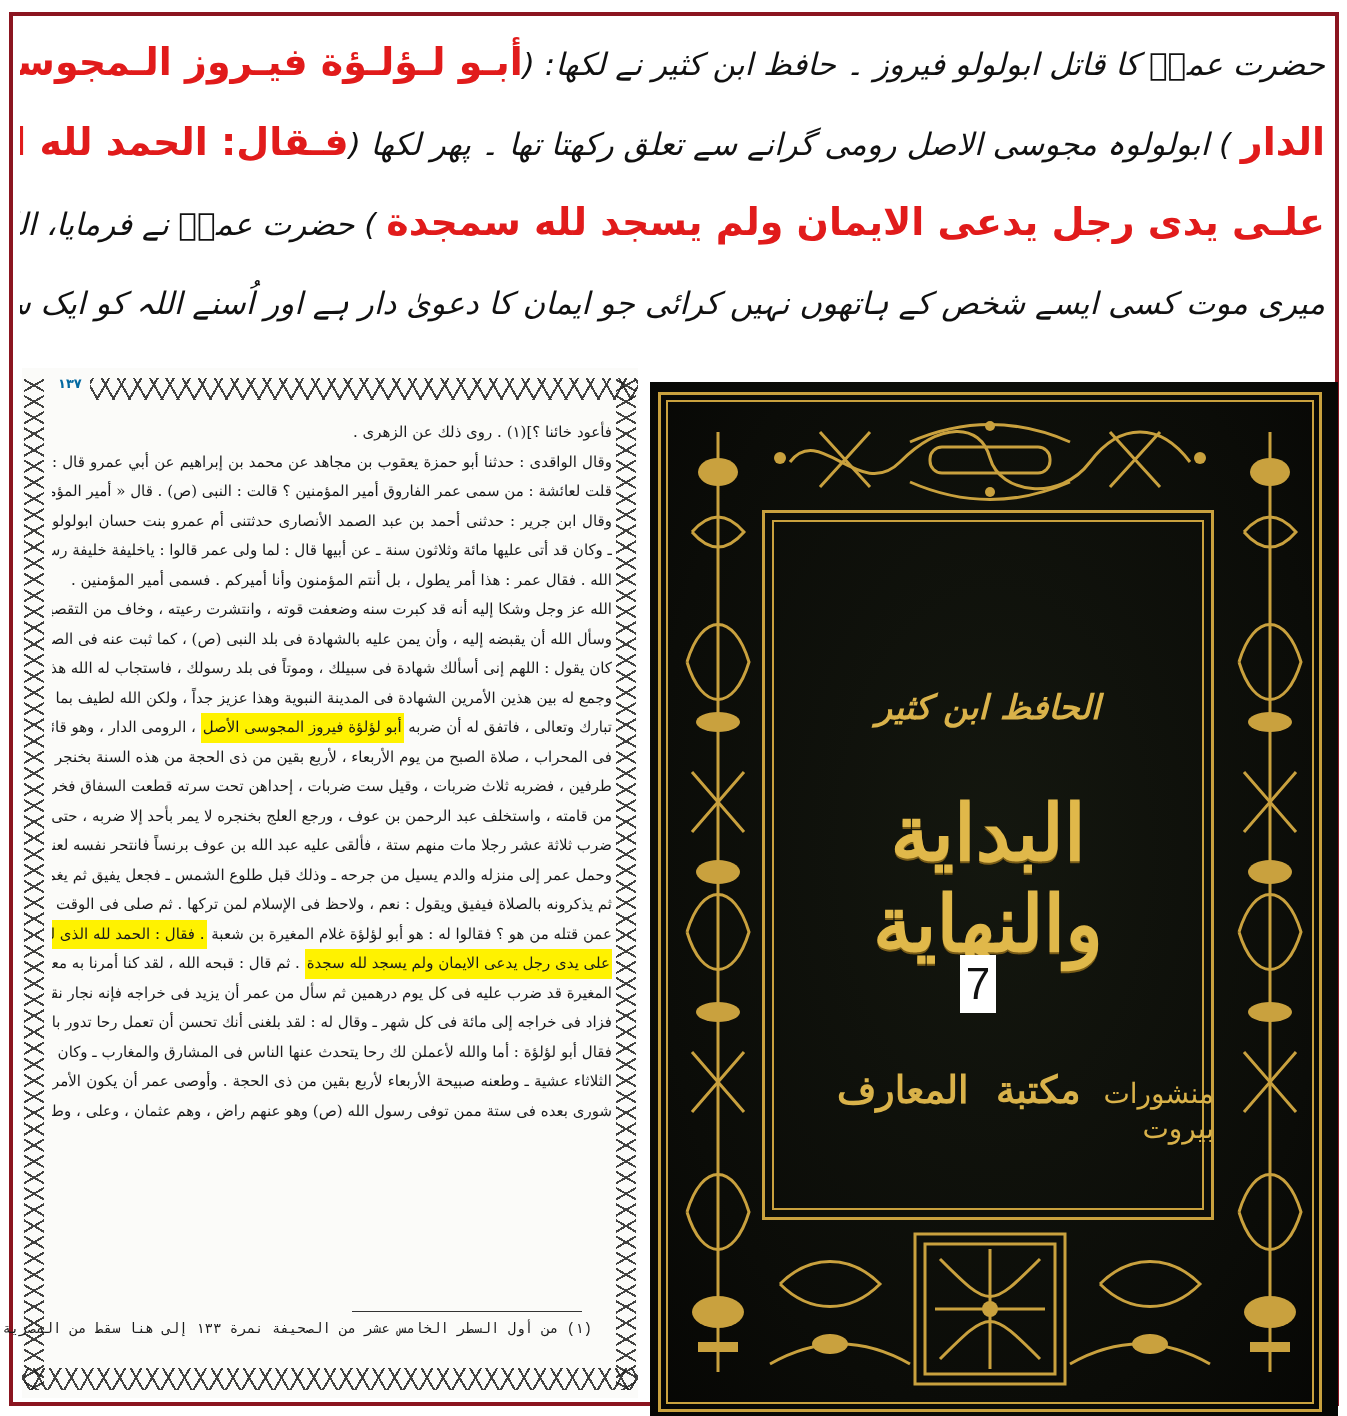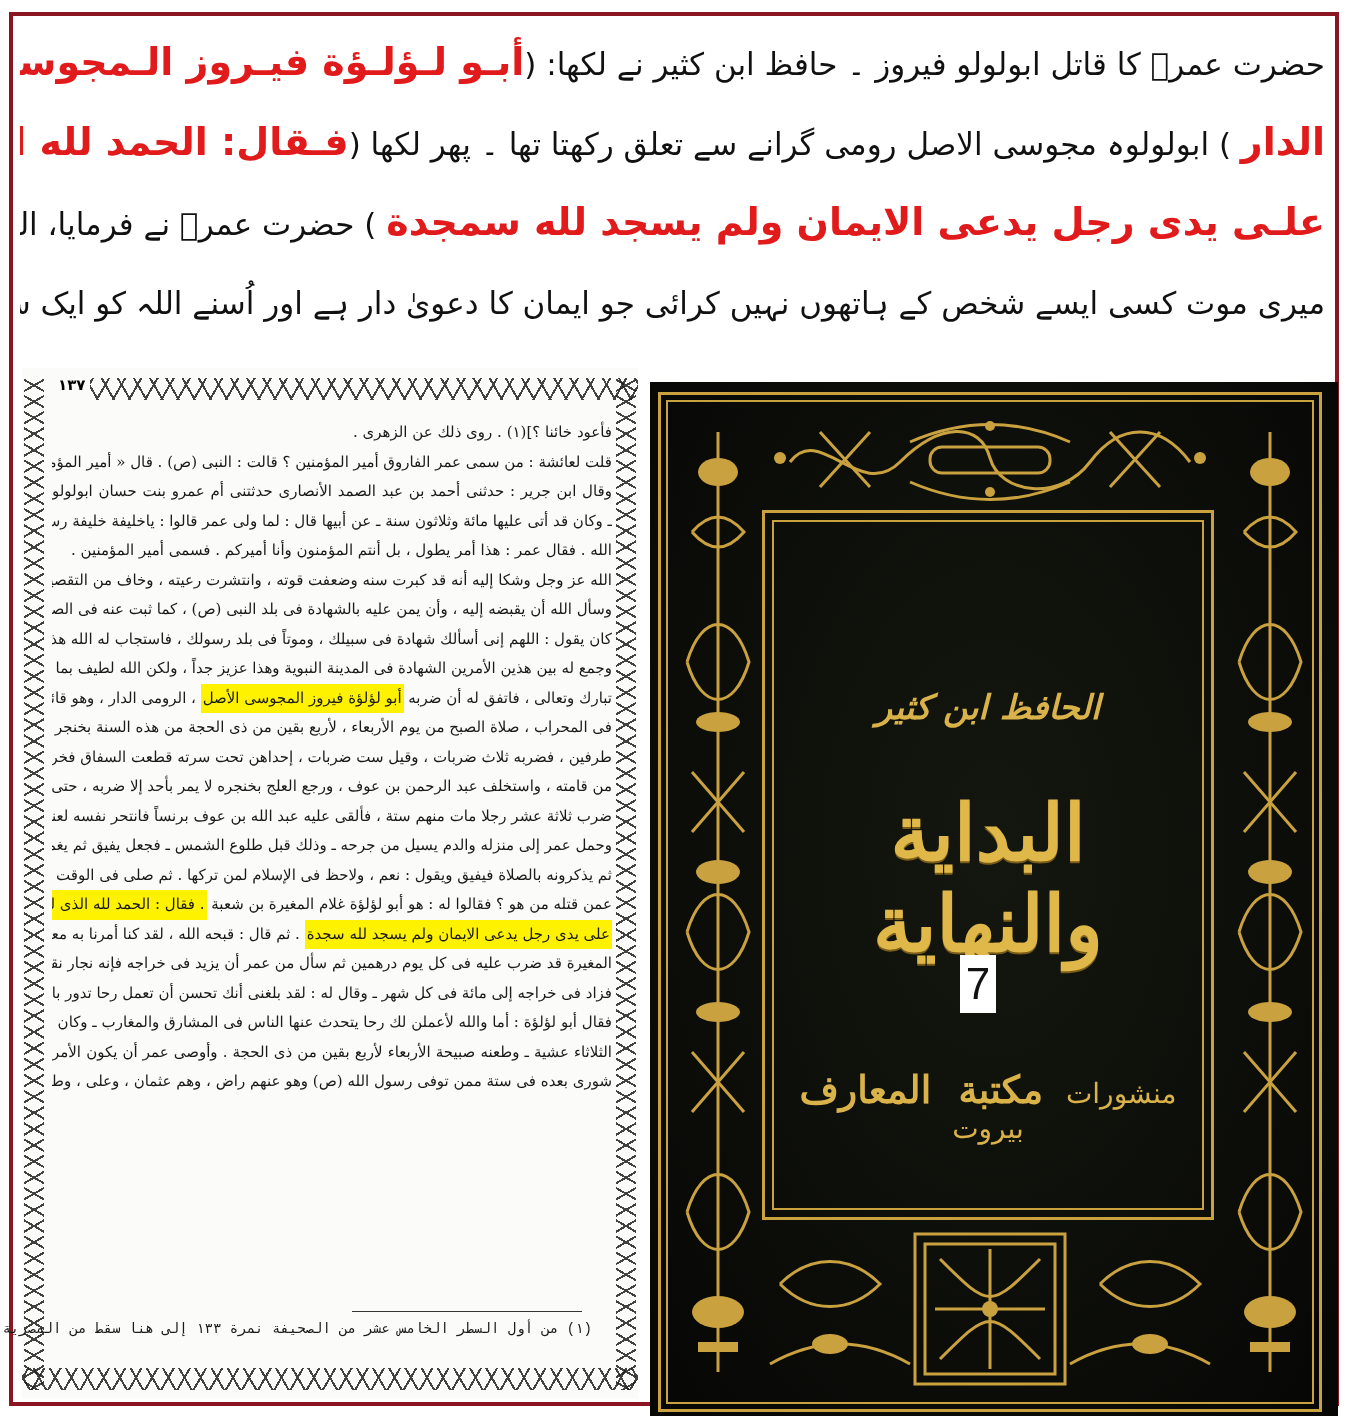--- a/index.html
+++ b/index.html
@@ -15,21 +15,21 @@
   .header {
     position: absolute; left: 20px; top: 22px; width: 1305px; height: 330px;
     direction: rtl; text-align: justify;
     font-family: "DejaVu Sans", sans-serif;
   }
   .header .line {
     display: block; height: 80px; line-height: 80px; white-space: nowrap; overflow: hidden;
     font-size: 34px; color: #111; text-align: justify; text-align-last: justify;
   }
   .header .red { color: #e11b1b; font-size: 38px; font-weight: bold; }
-  .header .blk { color: #111; font-size: 31px; }
+  .header .blk { color: #111; font-size: 31px; font-style: italic; }
 
   
   .scan {
     position: absolute; left: 22px; top: 368px; width: 616px; height: 1030px;
     background: #fbfbf9;
   }
   .scan .border-top, .scan .border-bottom {
     position: absolute; left: 0; width: 616px; height: 22px;
     background:
       repeating-linear-gradient(60deg, transparent 0 6px, #222 6px 8px, transparent 8px 14px),
@@ -41,21 +41,21 @@
   .scan .border-left, .scan .border-right {
     position: absolute; top: 10px; width: 20px; height: 1012px;
     background:
       repeating-linear-gradient(30deg, transparent 0 6px, #222 6px 8px, transparent 8px 14px),
       repeating-linear-gradient(-30deg, transparent 0 6px, #222 6px 8px, transparent 8px 14px);
     opacity: 0.85;
   }
   .scan .border-left { left: 2px; }
   .scan .border-right { right: 2px; }
   .scan .page-num {
-    position: absolute; left: 32px; top: 8px; font-size: 15px; font-weight: bold; color: #000000;
+    position: absolute; left: 32px; top: 8px; font-size: 13px; font-weight: bold; color: #0369a1;
     background: #fbfbf9; padding: 0 4px;
   }
   .scan .body {
     position: absolute; left: 30px; top: 50px; width: 560px;
     direction: rtl; font-family: "DejaVu Serif", serif; font-size: 15px; color: #1a1a1a;
   }
   .scan .body .l {
     display: block; height: 29.5px; line-height: 29.5px; white-space: nowrap; overflow: hidden;
     text-align: justify; text-align-last: justify;
   }
@@ -106,21 +106,21 @@
     font-family: "DejaVu Serif", serif; font-size: 78px; font-weight: bold;
     color: #e0b84a; direction: rtl; letter-spacing: -2px;
     text-shadow: 0 2px 0 #7a5d18;
   }
   .cover .volume {
     position: absolute; left: 310px; top: 573px; width: 36px; height: 58px;
     background: #ffffff; color: #111; text-align: center;
     font-family: "Liberation Sans", sans-serif; font-size: 44px; line-height: 58px; font-weight: normal;
   }
   .cover .publisher {
-    position: absolute; left: 112px; top: 685px; width: 452px; text-align: center;
+    position: absolute; left: 112px; top: 685px; width: 452px; 
     font-family: "DejaVu Serif", serif; font-size: 28px; color: #d9b24a; direction: rtl;
     word-spacing: 14px;
   }
   .cover .publisher .big { font-size: 38px; font-weight: bold; }
 </style>
 </head>
 <body>
 
 <div class="frame"></div>
 
@@ -140,20 +140,21 @@
 </div>
 
 <div class="scan">
   <div class="border-top"></div>
   <div class="border-left"></div>
   <div class="border-right"></div>
   <div class="border-bottom"></div>
   <div class="page-num">١٣٧</div>
   <div class="body" id="scan-body">
       <div class="l short">فأعود خائنا ؟](١) . روى ذلك عن الزهرى .</div>
+      <div class="l">وقال الواقدى : حدثنا أبو حمزة يعقوب بن مجاهد عن محمد بن إبراهيم عن أبي عمرو قال :</div>
       <div class="l">قلت لعائشة : من سمى عمر الفاروق أمير المؤمنين ؟ قالت : النبى (ص) . قال « أمير المؤمنين هو »</div>
       <div class="l">وقال ابن جرير : حدثنى أحمد بن عبد الصمد الأنصارى حدثتنى أم عمرو بنت حسان ابولولو</div>
       <div class="l">ـ وكان قد أتى عليها مائة وثلاثون سنة ـ عن أبيها قال : لما ولى عمر قالوا : ياخليفة خليفة رسول</div>
       <div class="l short">الله . فقال عمر : هذا أمر يطول ، بل أنتم المؤمنون وأنا أميركم . فسمى أمير المؤمنين .</div>
       <div class="l">الله عز وجل وشكا إليه أنه قد كبرت سنه وضعفت قوته ، وانتشرت رعيته ، وخاف من التقصير ،</div>
       <div class="l">وسأل الله أن يقبضه إليه ، وأن يمن عليه بالشهادة فى بلد النبى (ص) ، كما ثبت عنه فى الصحيح أنه</div>
       <div class="l">كان يقول : اللهم إنى أسألك شهادة فى سبيلك ، وموتاً فى بلد رسولك ، فاستجاب له الله هذا الدعاء ،</div>
       <div class="l">وجمع له بين هذين الأمرين الشهادة فى المدينة النبوية وهذا عزيز جداً ، ولكن الله لطيف بما يشاء</div>
       <div class="l"><span>تبارك وتعالى ، فاتفق له أن ضربه </span><span class="hl">أبو لؤلؤة فيروز المجوسى الأصل</span><span> ، الرومى الدار ، وهو قائم يصلى</span></div>
       <div class="l">فى المحراب ، صلاة الصبح من يوم الأربعاء ، لأربع بقين من ذى الحجة من هذه السنة بخنجر ذات</div>

